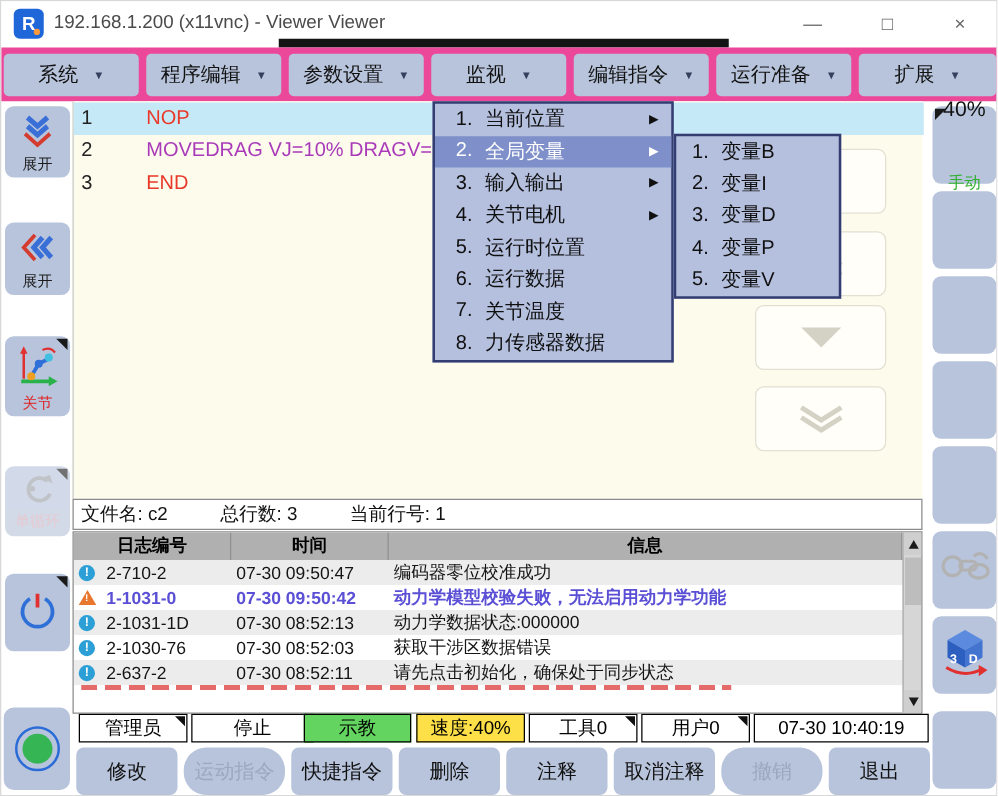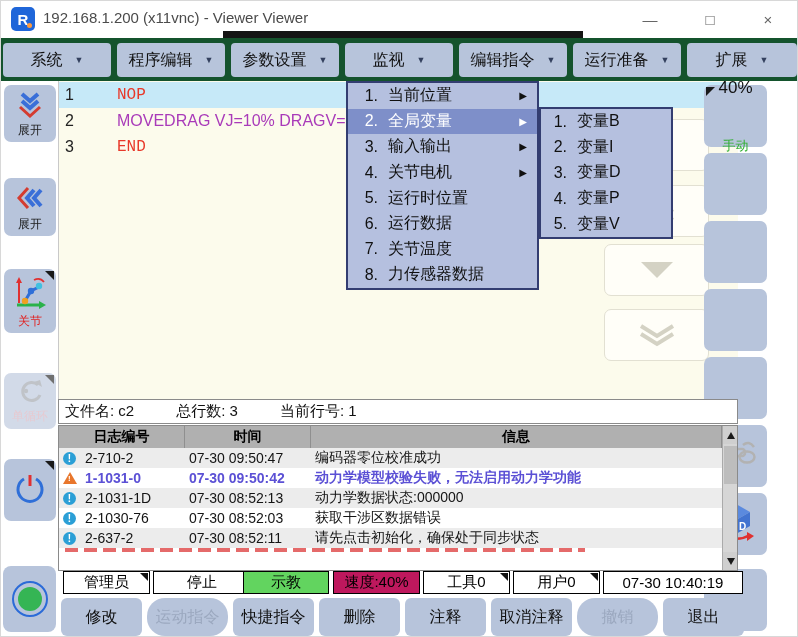--- a/index.html
+++ b/index.html
@@ -13,56 +13,56 @@
   .vnc-logo { left:10px; top:6px; width:24px; height:24px; background:#1f66d9; border-radius:5px; color:#fff; font-weight:bold; font-size:15px; display:flex; align-items:center; justify-content:center; }
   .vnc-logo i { position:absolute; right:3px; bottom:3px; width:5px; height:5px; background:#ff9a3c; border-radius:50%; }
   .title-text { left:42px; top:8px; font-size:15px; color:#4b4b4b; }
   .win-btn { top:6px; width:34px; height:24px; color:#666; font-size:15px; display:flex; align-items:center; justify-content:center; cursor:default; }
   .win-min { left:632px; } .win-max { left:692px; } .win-close { left:750px; }
 
   
   .top-strip { left:222px; top:30px; width:360px; height:7px; background:#141414; }
 
   
-  .menubar { left:0; top:37px; width:798px; height:43px; background:#14532d; }
+  .menubar { left:0; top:37px; width:798px; height:43px; background:#ec4899; }
   .menu-btn { position:absolute; top:5px; height:34px; width:108px; background:#b7c4db; border-radius:4px; display:flex; align-items:center; justify-content:center; gap:12px; font-size:16px; color:#111; cursor:default; }
   .menu-btn .caret { font-size:9px; color:#33405e; }
 
   
   .side-btn { left:3px; width:52px; background:#b7c4db; border-radius:7px; display:flex; flex-direction:column; align-items:center; justify-content:center; gap:2px; }
   .side-btn .lbl { font-size:12px; color:#1c1c1c; line-height:1; }
   .lbl-red { color:#e02424 !important; }
   .lbl-dim { color:#d9a9b4 !important; }
   .dim { opacity:.62; }
   .corner-tr::after { content:""; position:absolute; top:2px; right:2px; border-top:9px solid #1a1a1a; border-left:9px solid transparent; }
   .corner-tl::before { content:""; position:absolute; top:2px; left:2px; border-top:9px solid #1a1a1a; border-right:9px solid transparent; }
 
   
   .code-area { left:57px; top:80px; width:680px; height:318px; background:#fcfbec; border-left:1px solid #c9c9c9; }
   .code-line { position:absolute; left:0; width:680px; height:26px; font-size:16px; display:flex; align-items:center; }
   .code-line .ln { width:58px; padding-left:6px; color:#222; }
   .code-hl { background:#c6e9f8; }
-  .t-red { color:#e8392a;font-family:Liberation Mono, monospace; } .t-purple { color:#a93ab9; }
+  .t-red { color:#e8392a; } .t-purple { color:#a93ab9; }
 
   
   .scroll-btn { position:absolute; left:545px; width:105px; height:52px; background:#fffef8; border:1px solid #e2e0d2; border-radius:7px; display:flex; align-items:center; justify-content:center; }
 
   
   .dropdown { left:345px; top:80px; width:193px; background:#b5c0df; border:2px solid #333d71; }
   .submenu  { left:538px; top:106px; width:134px; background:#b5c0df; border:2px solid #333d71; }
   .dd-item { height:25.6px; display:flex; align-items:center; font-size:16px; color:#101010; position:relative; }
   .dd-item .num { width:30px; text-align:right; margin-right:10px; }
   .dd-item .arr { position:absolute; right:10px; font-size:10px; color:#101010; }
   .dd-sel { background:#7e8fc9; color:#ffffff; }
   .dd-sel .arr { color:#ffffff; }
   .sm-item { height:25.6px; display:flex; align-items:center; font-size:16px; color:#101010; }
   .sm-item .num { width:26px; text-align:right; margin-right:10px; }
 
   
-  .rt-btn { left:703px; width:63px; height:62px; background:#b7c4db; border-radius:7px; display:flex; flex-direction:column; align-items:center; justify-content:center;gap:40px; }
+  .rt-btn { left:745px; width:51px; height:62px; background:#b7c4db; border-radius:7px; display:flex; flex-direction:column; align-items:center; justify-content:center;gap:40px; }
   .speed-pct { font-size:17px; color:#111; line-height:1.2; }
   .speed-mode { font-size:13px; color:#2faf2f; line-height:1.2; }
 
   
   .file-bar { left:57px; top:398px; width:680px; height:25px; background:#ffffff; border:1px solid #8a8a8a; display:flex; align-items:center; gap:42px; padding-left:6px; font-size:15px; color:#111; }
 
   
   .log-panel { left:57px; top:424px; width:680px; height:146px; background:#ffffff; border:1px solid #8a8a8a; overflow:hidden; }
   .log-head { display:grid; grid-template-columns:126px 126px 1fr 15px; height:22px; background:#b0b0b0; font-size:14px; font-weight:bold; color:#000; align-items:center; }
   .log-head > div { text-align:center; border-right:1px solid #8f8f8f; height:100%; display:flex; align-items:center; justify-content:center; }
@@ -77,21 +77,21 @@
   .partial-row { height:4px; margin-left:6px; width:520px; background:repeating-linear-gradient(90deg,#e05050 0 13px,transparent 13px 19px); opacity:.85; }
   .log-scroll { position:absolute; right:0; top:0; width:15px; height:144px; background:#d6d6d6; border-left:1px solid #aaa; }
   .ls-btn { position:absolute; left:0; width:15px; height:18px; background:#cfcfcf; display:flex; align-items:center; justify-content:center; }
   .tri-up { width:0; height:0; border-left:4px solid transparent; border-right:4px solid transparent; border-bottom:7px solid #1a1a1a; }
   .tri-dn { width:0; height:0; border-left:4px solid transparent; border-right:4px solid transparent; border-top:7px solid #1a1a1a; }
   .ls-thumb { position:absolute; left:1px; top:20px; width:13px; height:38px; background:#bdbdbd; }
 
   
   .st-box { top:570px; height:23px; background:#ffffff; border:1px solid #000; font-size:15px; color:#000; display:flex; align-items:center; justify-content:center; }
   .st-green { background:#62d45f; }
-  .st-gray { background:#be185d; }
+  .st-gray { background:#fde047; }
   .st-corner::after { content:""; position:absolute; top:1px; right:1px; border-top:8px solid #111; border-left:8px solid transparent; }
 
   
   .bot-btn { top:597px; height:38px; width:81px; background:#b7c4db; border-radius:6px; font-size:16px; color:#111; display:flex; align-items:center; justify-content:center; }
   .bot-disabled { color:#9ba8bf;border-radius:18px; }
 
   .start-btn { left:2px; top:565px; width:53px; height:66px; background:#b7c4db; border-radius:8px; display:flex; align-items:center; justify-content:center; }
   .start-ring { width:36px; height:36px; border:2px solid #2b6bd8; border-radius:50%; display:flex; align-items:center; justify-content:center; }
   .start-dot { width:24px; height:24px; background:#35b554; border-radius:50%; }
 </style>

